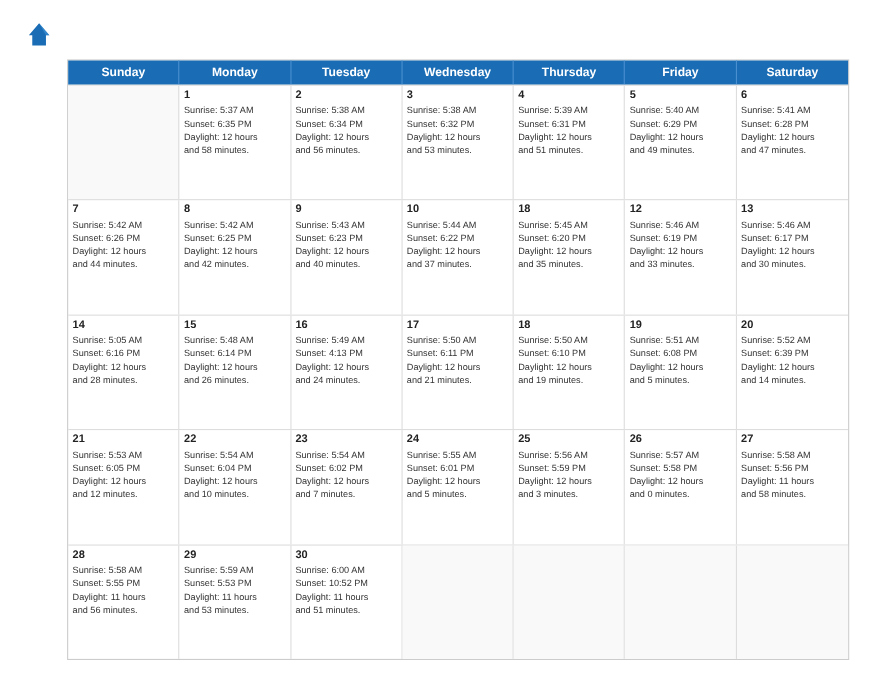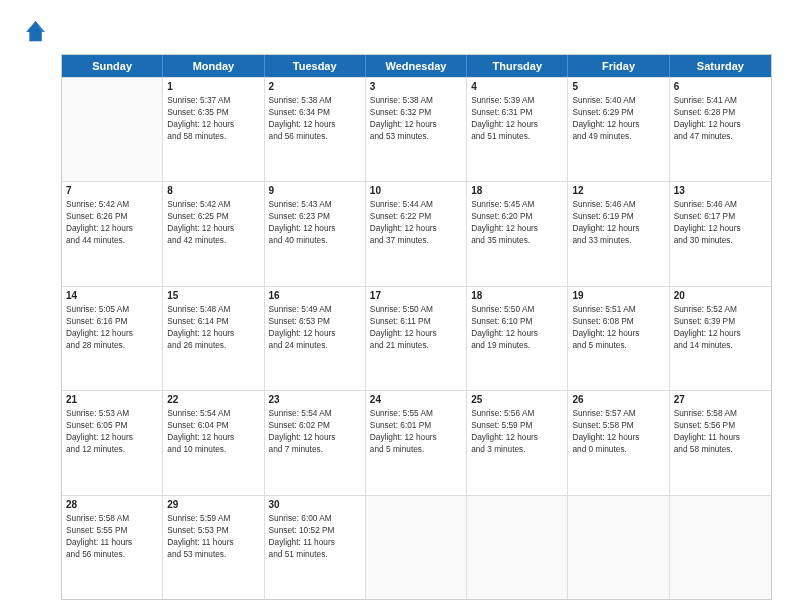--- a/index.html
+++ b/index.html
@@ -238,21 +238,21 @@
           <div class="cal-cell">
             <div class="day-num">15</div>
             <div class="cell-line">Sunrise: 5:48 AM</div>
             <div class="cell-line">Sunset: 6:14 PM</div>
             <div class="cell-line">Daylight: 12 hours</div>
             <div class="cell-line">and 26 minutes.</div>
           </div>
           <div class="cal-cell">
             <div class="day-num">16</div>
             <div class="cell-line">Sunrise: 5:49 AM</div>
-            <div class="cell-line">Sunset: 6:53 PM</div>
+            <div class="cell-line">Sunset: 4:13 PM</div>
             <div class="cell-line">Daylight: 12 hours</div>
             <div class="cell-line">and 24 minutes.</div>
           </div>
           <div class="cal-cell">
             <div class="day-num">17</div>
             <div class="cell-line">Sunrise: 5:50 AM</div>
             <div class="cell-line">Sunset: 6:11 PM</div>
             <div class="cell-line">Daylight: 12 hours</div>
             <div class="cell-line">and 21 minutes.</div>
           </div>

